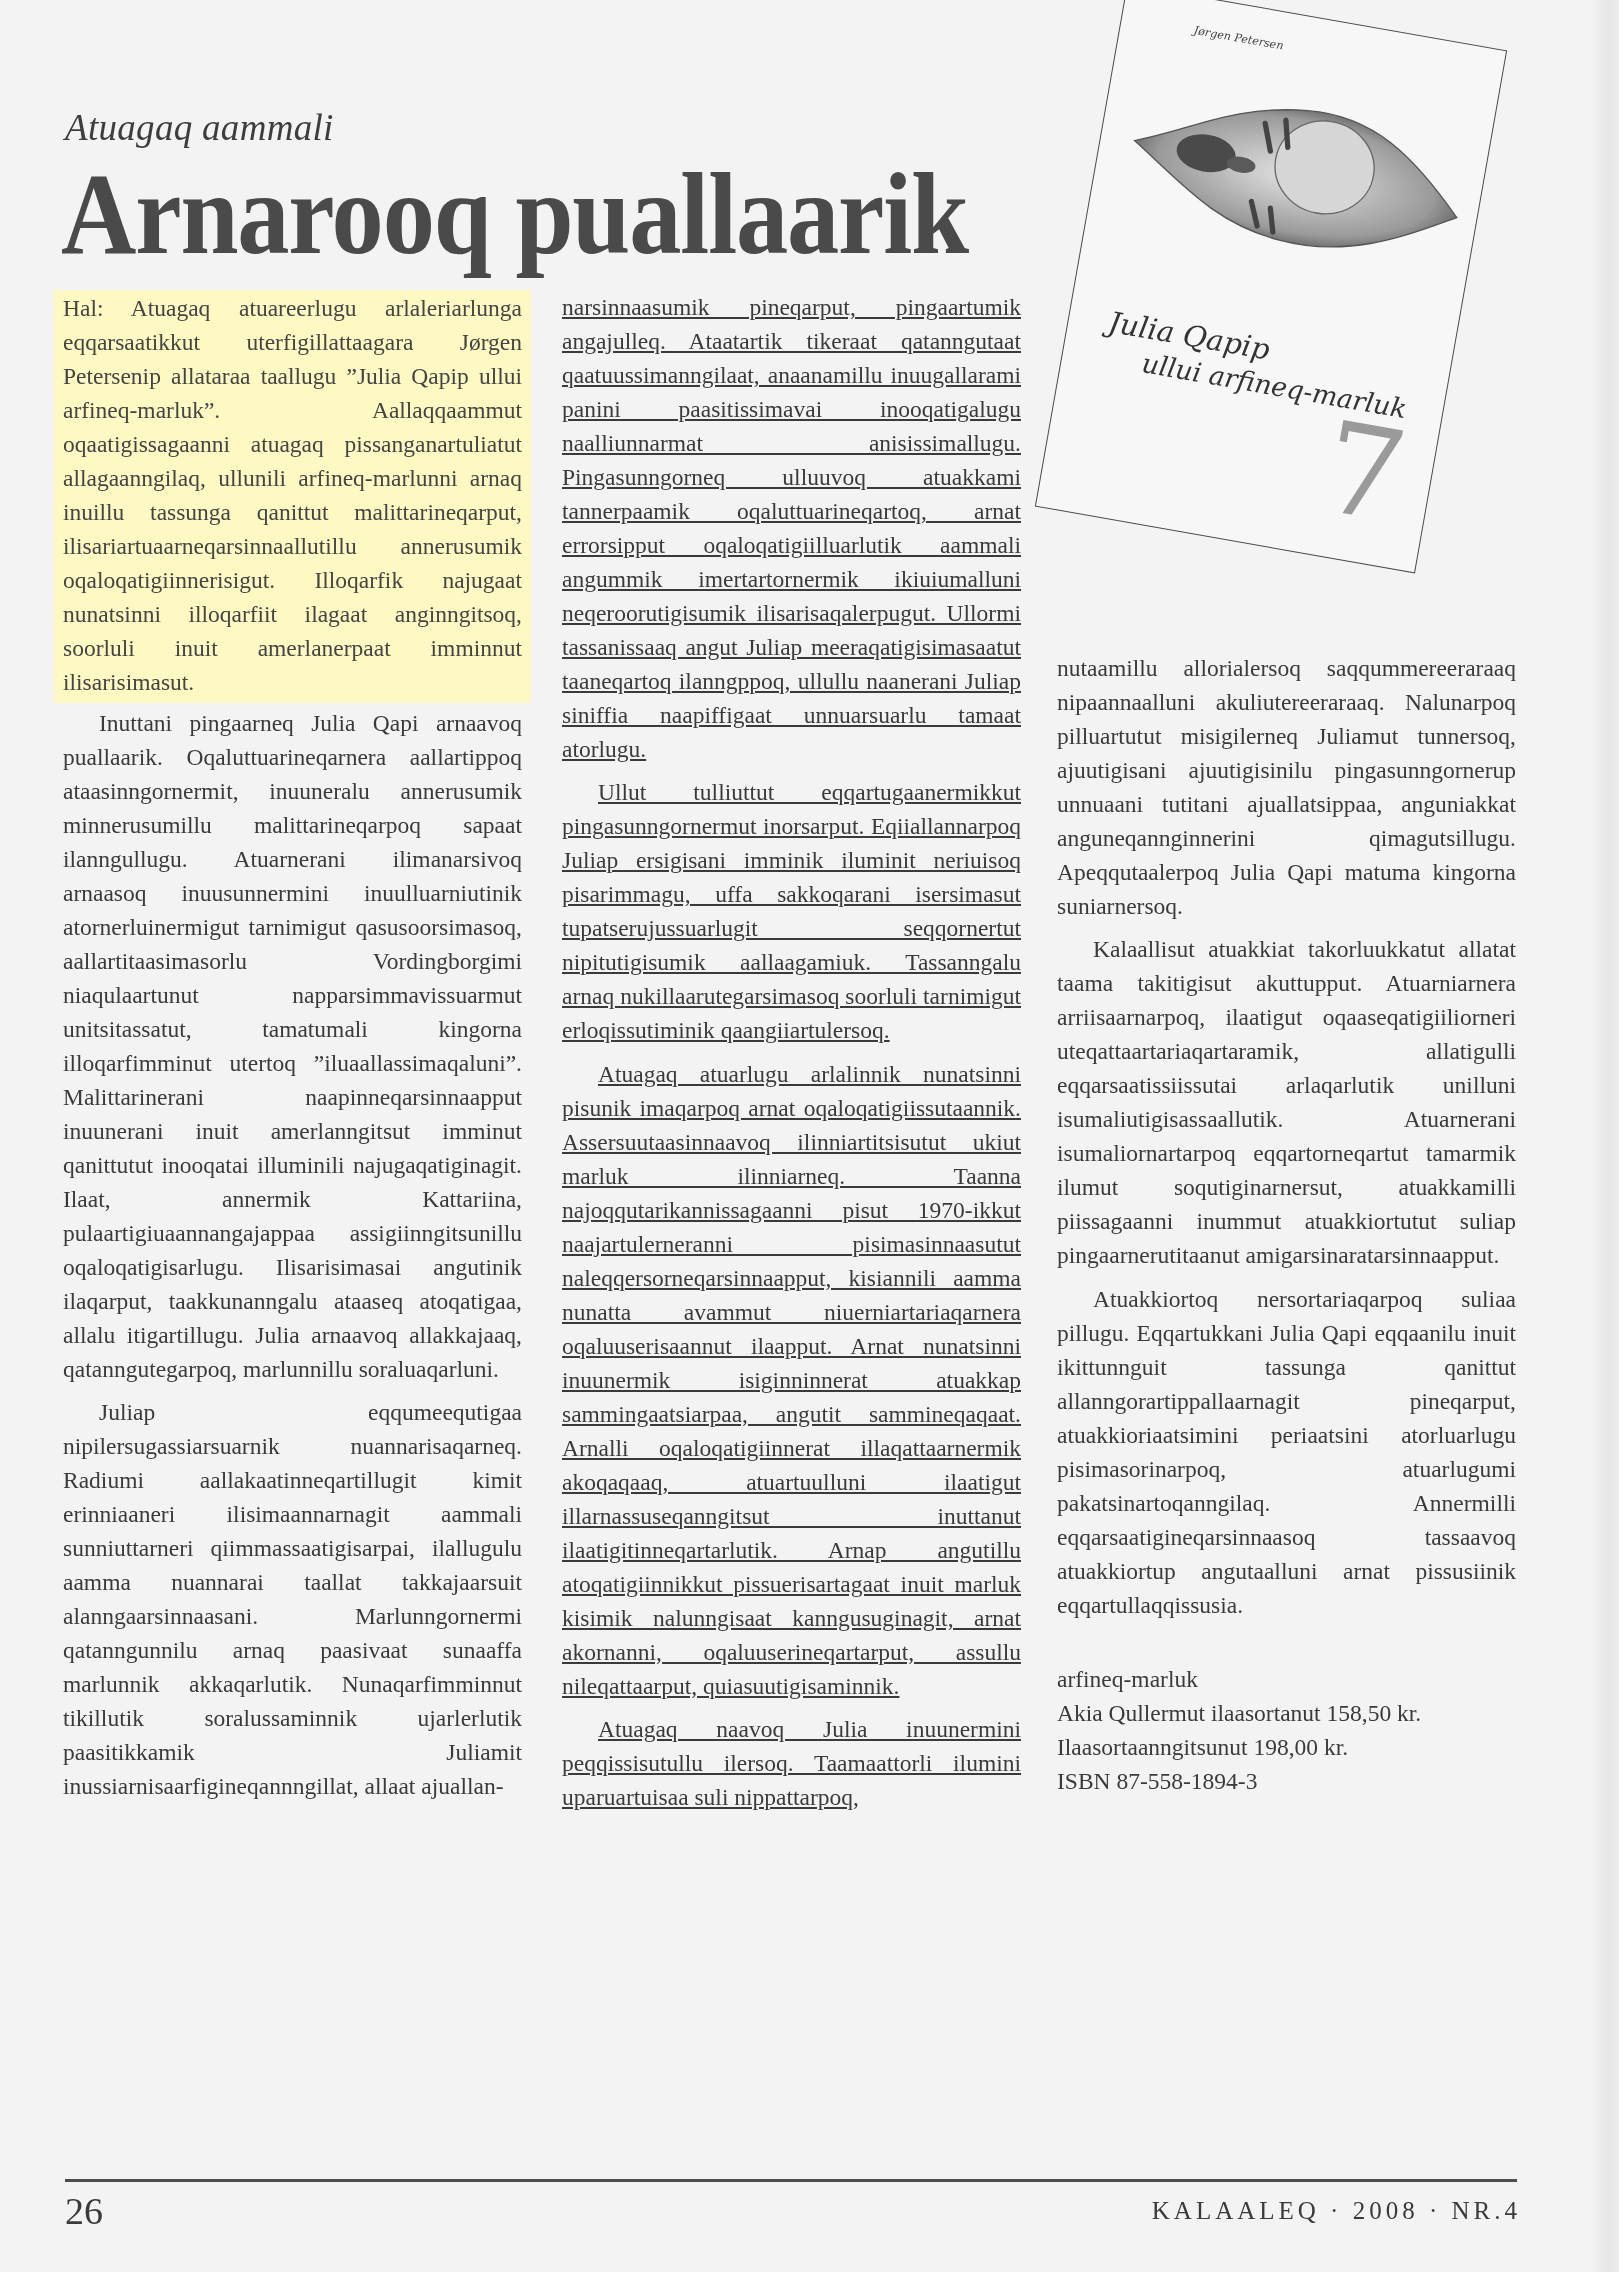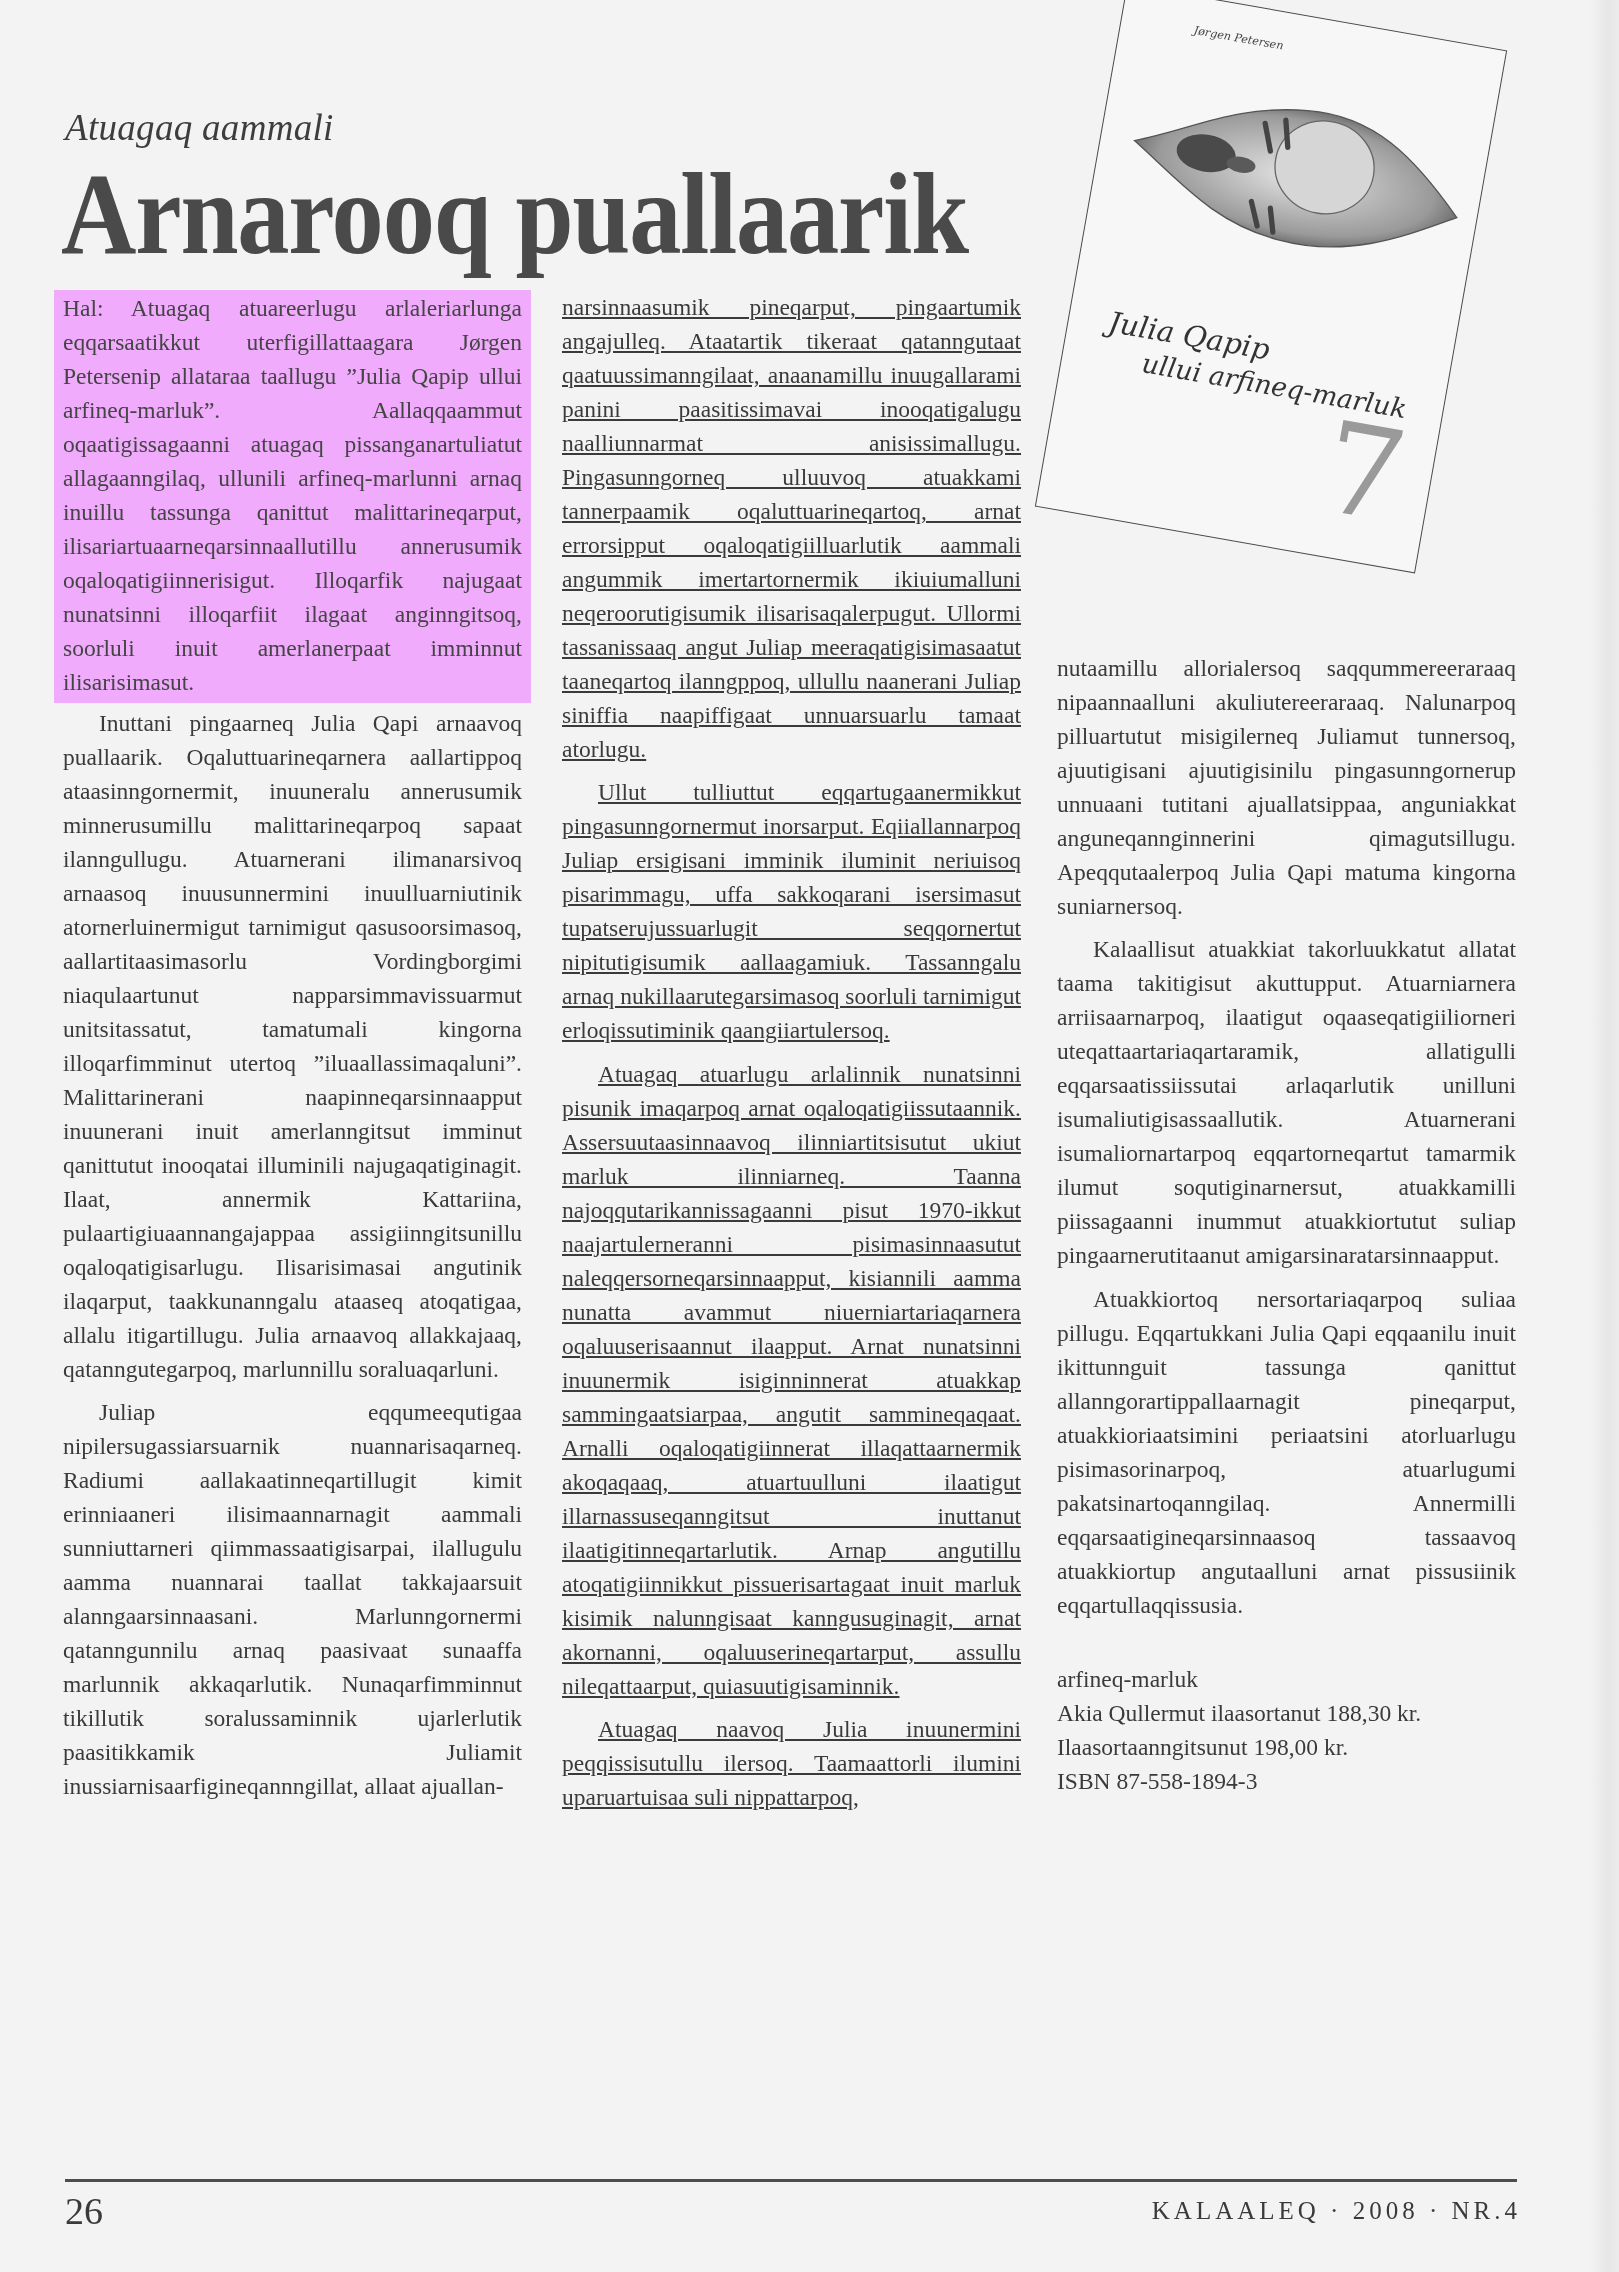--- a/index.html
+++ b/index.html
@@ -32,21 +32,21 @@
     font-size: 23.5px; line-height: 34px;
     text-align: justify;
     hyphens: manual;
   }
   .col p { margin: 0; text-indent: 36px; }
   .col p.noindent { text-indent: 0; }
   .col1 { left: 63px; top: 290px; width: 459px; }
   .col2 { left: 562px; top: 290px; width: 459px; text-decoration: underline; }
   .col3 { left: 1057px; top: 651px; width: 459px; }
   .intro-box {
-    background: #f0abfc;
+    background: #fef9c3;
     padding: 1.3px 9.3px 4px 9.3px;
     margin-left: -9.3px; margin-right: -9.3px;
     margin-bottom: 2.6px;
   }
   .intro-box p { text-indent: 0 !important; color: #444; }
   .col p + p { margin-top: 9.3px; }
   .book-info { margin-top: 40px !important; text-align: left; }
   .book-info div { text-indent: 0; }
 
   .cover {
@@ -132,21 +132,21 @@
   <p>Atuagaq atuarlugu arlalinnik nunatsinni pisunik imaqarpoq arnat oqaloqatigiissutaannik. Assersuutaasinnaavoq ilinniartitsisutut ukiut marluk ilinniarneq. Taanna najoqqutarikannissagaanni pisut 1970-ikkut naajartulerneranni pisimasinnaasutut naleqqersorneqarsinnaapput, kisiannili aamma nunatta avammut niuerniartariaqarnera oqaluuserisaannut ilaapput. Arnat nunatsinni inuunermik isiginninnerat atuakkap sammingaatsiarpaa, angutit sammineqaqaat. Arnalli oqaloqatigiinnerat illaqattaarnermik akoqaqaaq, atuartuulluni ilaatigut illarnassuseqanngitsut inuttanut ilaatigitinneqartarlutik. Arnap angutillu atoqatigiinnikkut pissuerisartagaat inuit marluk kisimik nalunngisaat kanngusuginagit, arnat akornanni, oqaluuserineqartarput, assullu nileqattaarput, quiasuutigisaminnik.</p>
   <p>Atuagaq naavoq Julia inuunermini peqqissisutullu ilersoq. Taamaattorli ilumini uparuartuisaa suli nippattarpoq,</p>
 </div>
 
 <div class="col col3">
   <p class="noindent">nutaamillu allorialersoq saqqummereeraraaq nipaannaalluni akuliutereeraraaq. Nalunarpoq pilluartutut misigilerneq Juliamut tunnersoq, ajuutigisani ajuutigisinilu pingasunngornerup unnuaani tutitani ajuallatsippaa, anguniakkat anguneqannginnerini qimagutsillugu. Apeqqutaalerpoq Julia Qapi matuma kingorna suniarnersoq.</p>
   <p>Kalaallisut atuakkiat takorluukkatut allatat taama takitigisut akuttupput. Atuarniarnera arriisaarnarpoq, ilaatigut oqaaseqatigiiliorneri uteqattaartariaqartaramik, allatigulli eqqarsaatissiissutai arlaqarlutik unilluni isumaliutigisassaallutik. Atuarnerani isumaliornartarpoq eqqartorneqartut tamarmik ilumut soqutiginarnersut, atuakkamilli piissagaanni inummut atuakkiortutut suliap pingaarnerutitaanut amigarsinaratarsinnaapput.</p>
   <p>Atuakkiortoq nersortariaqarpoq suliaa pillugu. Eqqartukkani Julia Qapi eqqaanilu inuit ikittunnguit tassunga qanittut allanngorartippallaarnagit pineqarput, atuakkioriaatsimini periaatsini atorluarlugu pisimasorinarpoq, atuarlugumi pakatsinartoqanngilaq. Annermilli eqqarsaatigineqarsinnaasoq tassaavoq atuakkiortup angutaalluni arnat pissusiinik eqqartullaqqissusia.</p>
   <div class="book-info">
     <div>arfineq-marluk</div>
-    <div>Akia Qullermut ilaasortanut 188,30 kr.</div>
+    <div>Akia Qullermut ilaasortanut 158,50 kr.</div>
     <div>Ilaasortaanngitsunut 198,00 kr.</div>
     <div>ISBN 87-558-1894-3</div>
   </div>
 </div>
 
 <div class="footer-rule"></div>
 <div class="page-number">26</div>
 <div class="issue-label">KALAALEQ · 2008 · NR.4</div>
 
 

